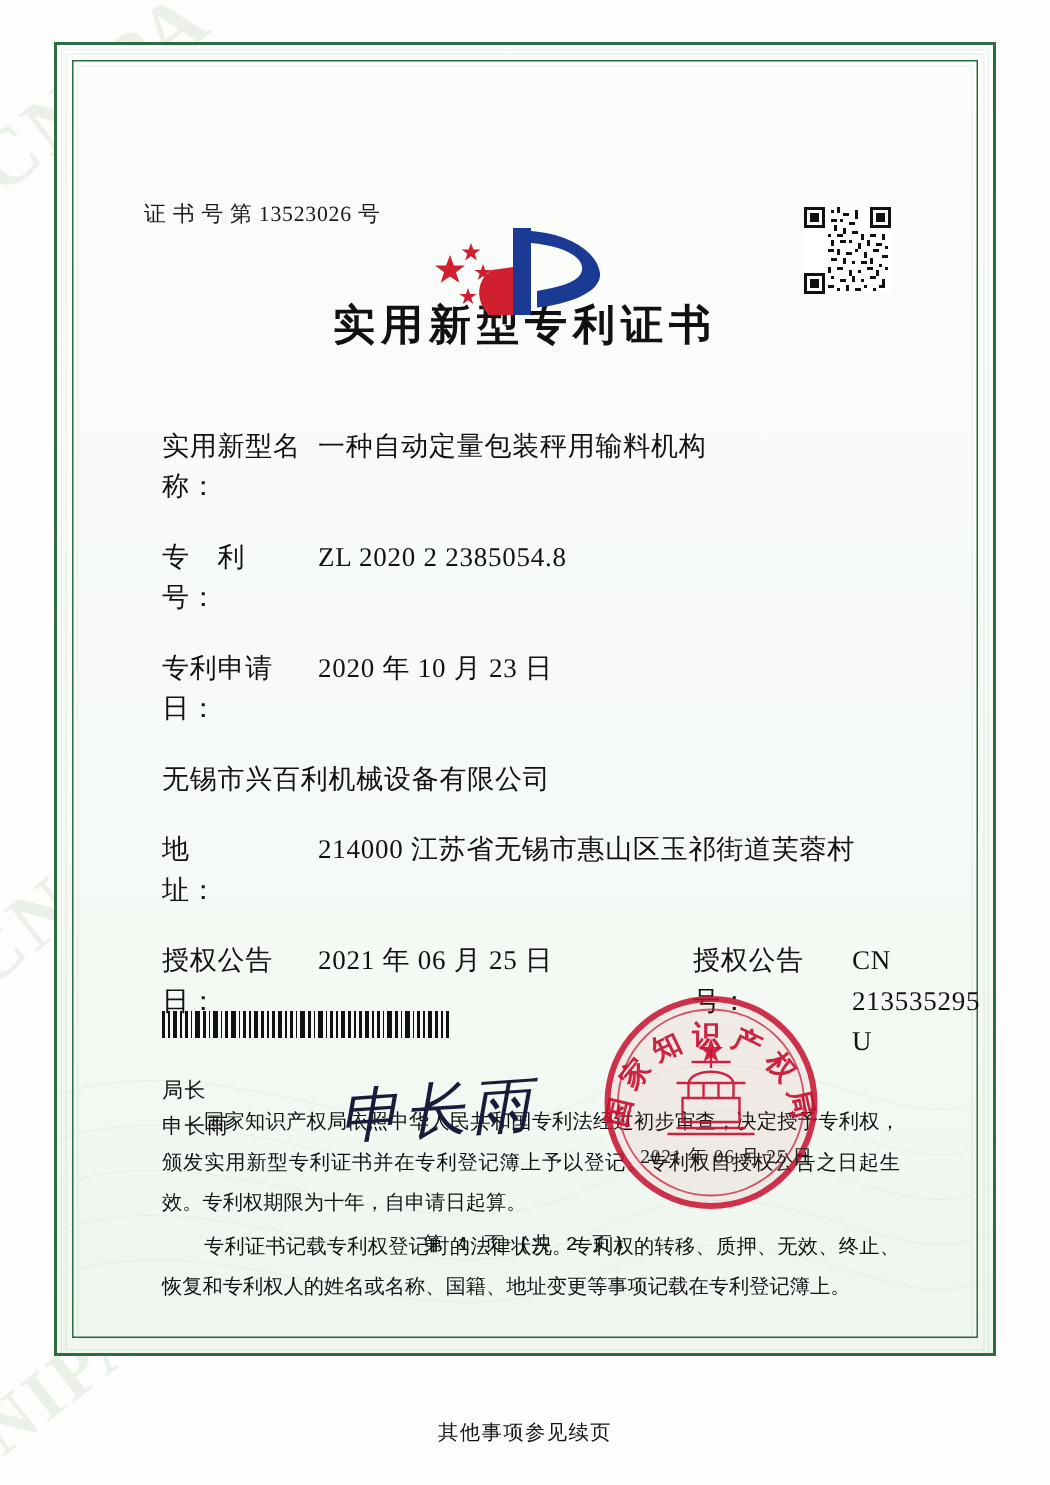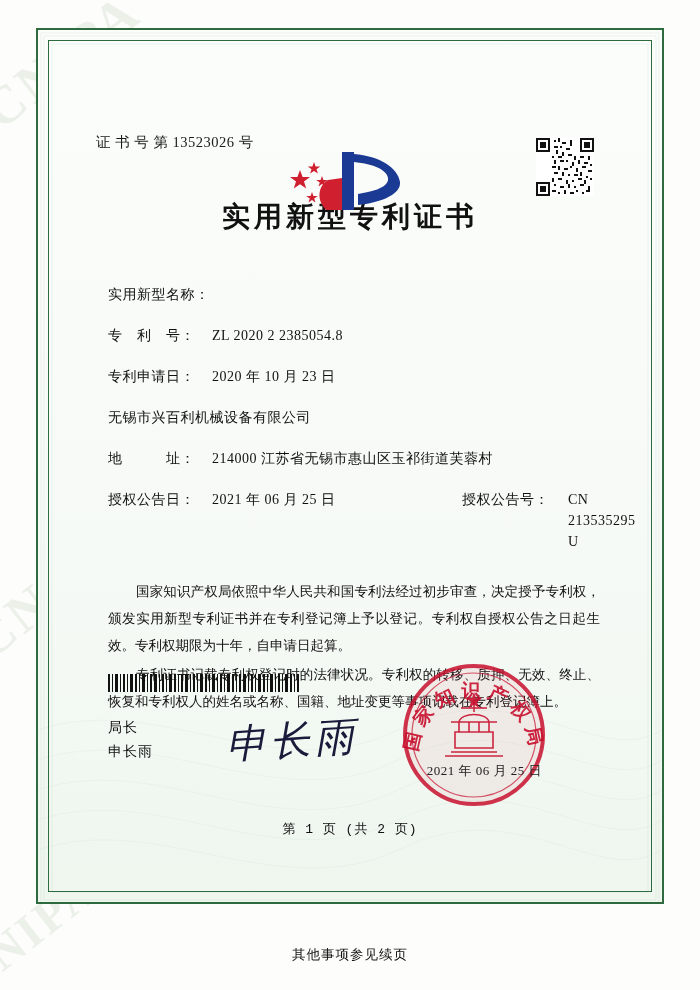--- a/index.html
+++ b/index.html
@@ -111,21 +111,21 @@
   }
 
   .fields {
     margin-top: 48px;
     padding-left: 12px;
   }
   .field-row {
     display: flex;
     align-items: flex-start;
     font-family: "Liberation Serif", serif;
-    font-size: 14px;
+    font-size: 18px;
     color: #111;
     margin-bottom: 20px;
     line-height: 1.5;
   }
   .field-label {
     width: 104px;
     flex: 0 0 104px;
     letter-spacing: 0.5px;
   }
   .field-value {
@@ -347,20 +347,21 @@
           <rect x="25" y="26" width="2" height="1"></rect>
         </g>
       </svg>
 
       <div class="title">实用新型专利证书</div>
 
       <div class="fields">
 
         <div class="field-row">
           <div class="field-label">实用新型名称：</div>
+          <div class="field-value">一种自动定量包装秤用输料机构</div>
         </div>
 
 
         <div class="field-row">
           <div class="field-label">专　利　号：</div>
           <div class="field-value">ZL 2020 2 2385054.8</div>
         </div>
 
         <div class="field-row">
           <div class="field-label">专利申请日：</div>

